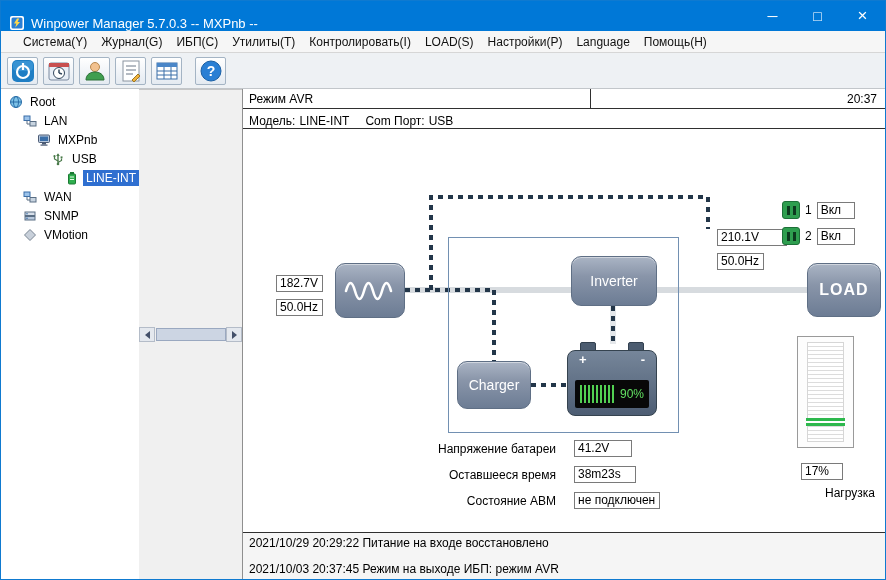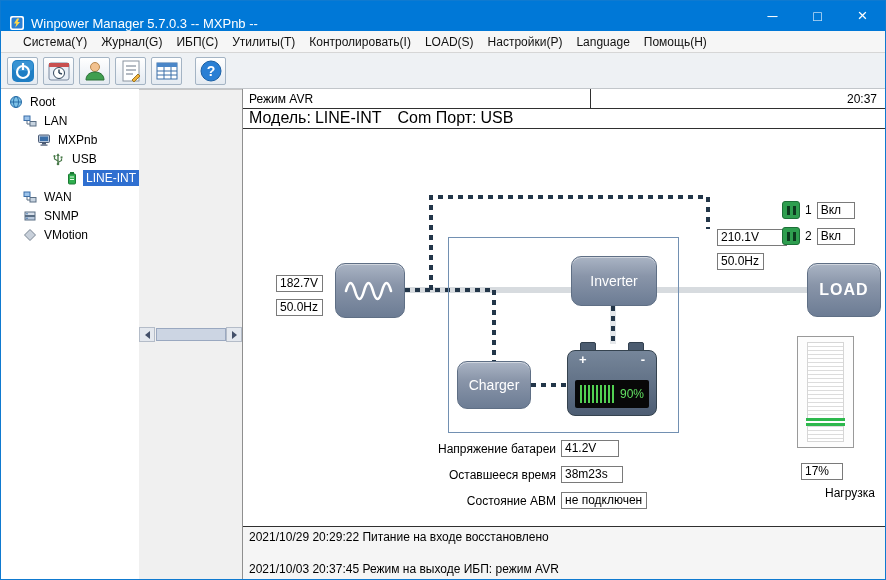--- a/index.html
+++ b/index.html
@@ -47,22 +47,22 @@
   .tri-right { width: 0; height: 0; border-top: 4px solid transparent; border-bottom: 4px solid transparent; border-left: 5px solid #44506a; }
   .scroll-thumb { width: 70px; height: 13px; background: #ccd5e3; border: 1px solid #9aa8c0; margin-left: 1px; }
   .scroll-track { flex: 1; }
 
   
   .main { flex: 1; display: flex; flex-direction: column; min-width: 0; background: #fff; }
   .statusrow { flex: 0 0 20px; display: flex; border-bottom: 1px solid #2f2f2f; font-size: 12px; }
   .status-left { flex: 0 0 348px; display: flex; align-items: center; padding-left: 6px;
                  border-right: 1px solid #2f2f2f; }
   .status-right { flex: 1; display: flex; align-items: center; justify-content: flex-end; padding-right: 8px; }
-  .inforow { flex: 0 0 20px; display: flex; align-items: flex-start; gap: 16px; padding-left: 6px;
-             border-bottom: 1px solid #2f2f2f; font-size: 16px; }
+  .inforow { flex: 0 0 20px; display: flex; align-items: flex-end; gap: 16px; padding-left: 6px;
+             border-bottom: 1px solid #2f2f2f; font-size: 12px; }
   .pair { display: flex; gap: 4px; white-space: nowrap; }
 
   
   .diagram { flex: 1; position: relative; overflow: hidden; background: #fff; }
   .wires { position: absolute; left: 0; top: 0; }
   .inner-frame { position: absolute; left: 205px; top: 108px; width: 231px; height: 196px;
                  border: 1px solid #7290b2; }
   .comp { position: absolute; border-radius: 10px; border: 1px solid #5f6f85; color: #fff;
           background: linear-gradient(180deg, #aab4c4 0%, #8995a9 40%, #6c7c94 100%);
           box-shadow: inset 0 1px 0 rgba(255,255,255,.45);
@@ -99,26 +99,26 @@
 
   
   .gauge { position: absolute; left: 554px; top: 207px; width: 57px; height: 112px;
            background: #fdfdfd; border: 1px solid #9a9a9a; padding: 5px 9px; }
   .gauge-track { position: relative; width: 100%; height: 100%; border: 1px solid #d6d6d6;
                  background: repeating-linear-gradient(180deg, #ffffff 0 3px, #dcdcdc 3px 4px); }
   .gauge-marker { position: absolute; left: -2px; right: -2px; bottom: 15px; height: 8px;
                   background: linear-gradient(180deg, #2db84d 0 3px, #ffffff 3px 5px, #2db84d 5px 8px); }
   .gauge-label { position: absolute; left: 568px; top: 357px; width: 78px; text-align: center; font-size: 12px; }
 
-  .field-row { position: absolute; display: flex; align-items: center; gap: 5px; height: 19px; }
+  .field-row { position: absolute; display: flex; align-items: center; gap: 18px; height: 19px; }
   .flabel { display: inline-block; width: 163px; text-align: right; font-size: 12px; }
 
   
   .logarea { flex: 0 0 42px; border-top: 1px solid #2f2f2f; background: #f5f5f5; font-size: 12px;
-             padding: 3px 6px; display: flex; flex-direction: column; justify-content: center; gap: 18px; }
+             padding: 3px 6px; display: flex; flex-direction: column; justify-content: center; gap: 12px; }
   .logline { white-space: nowrap; }
 </style>
 </head>
 <body>
 
 <div class="window">
 
   <div class="titlebar">
     <span class="title-icon">
       <svg width="16" height="16" viewBox="0 0 16 16">

